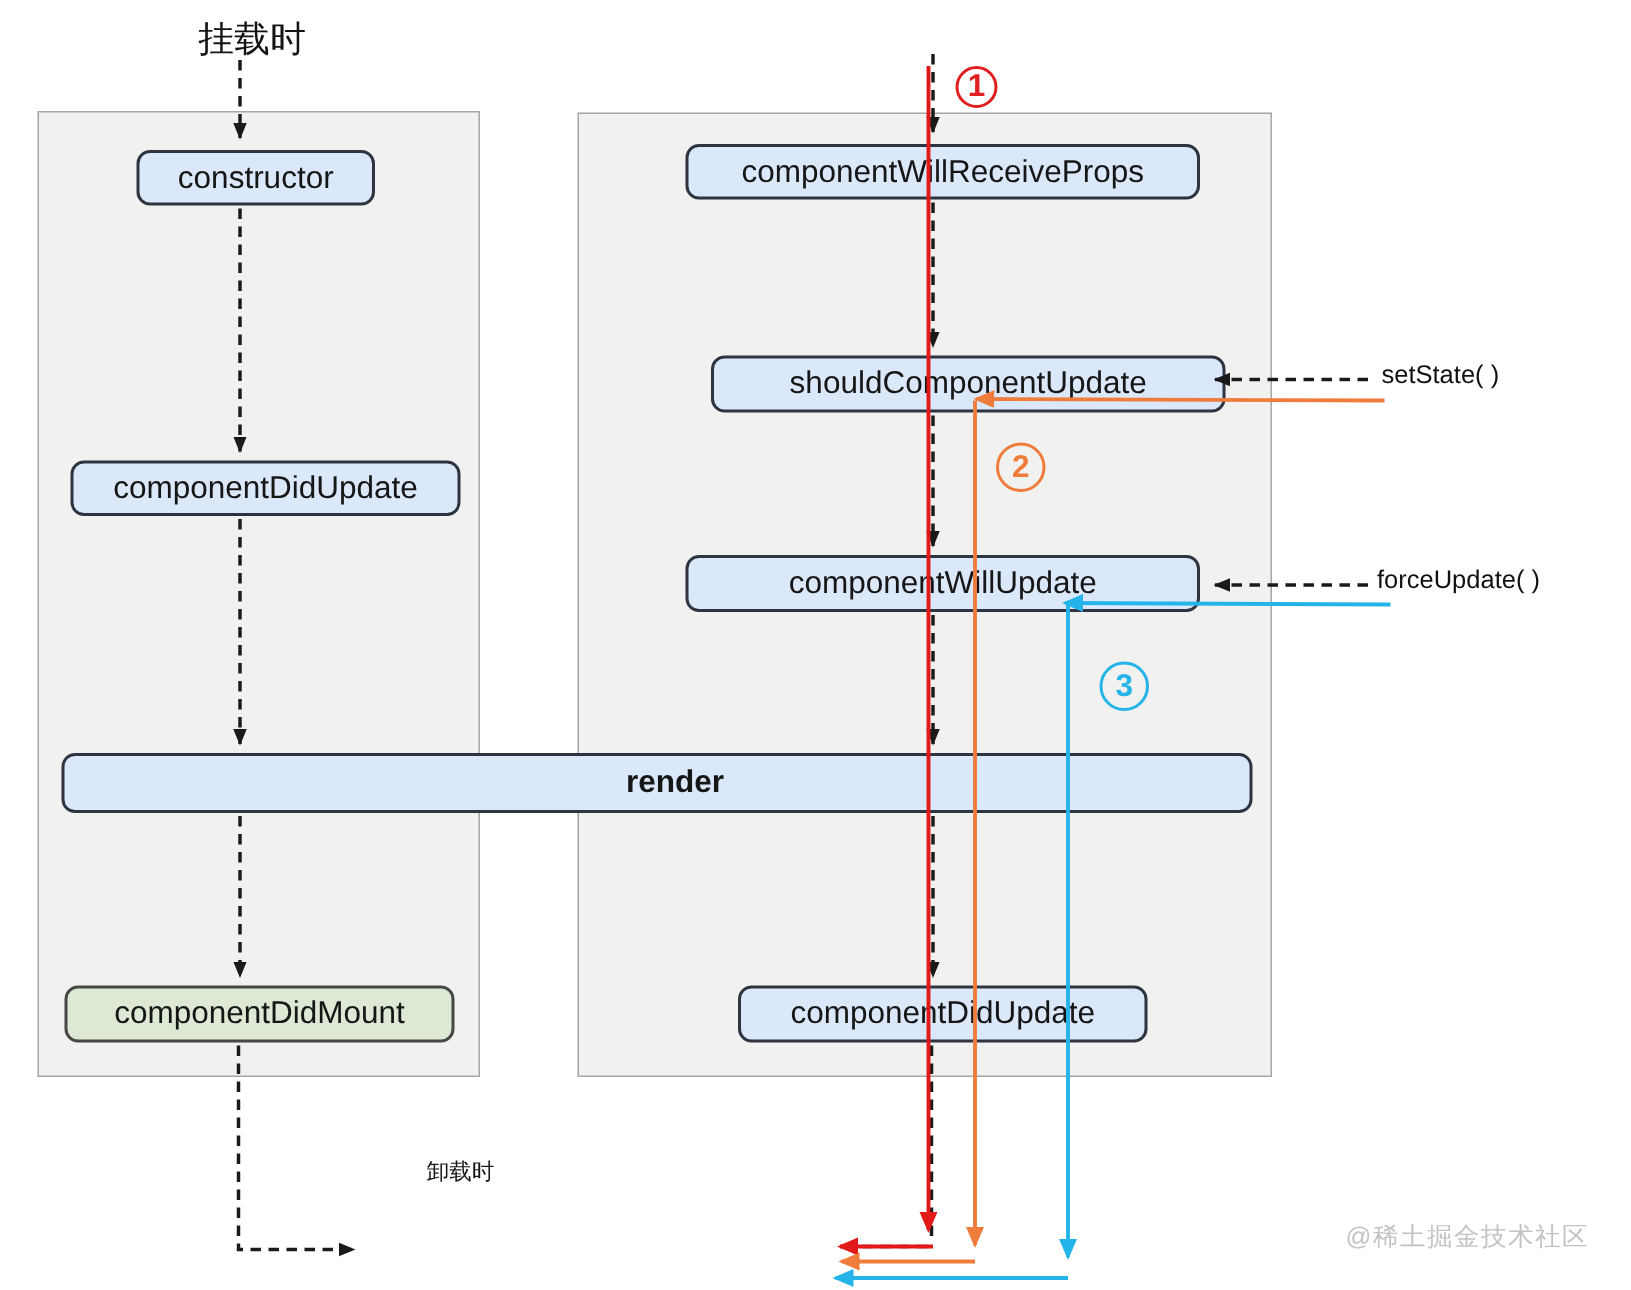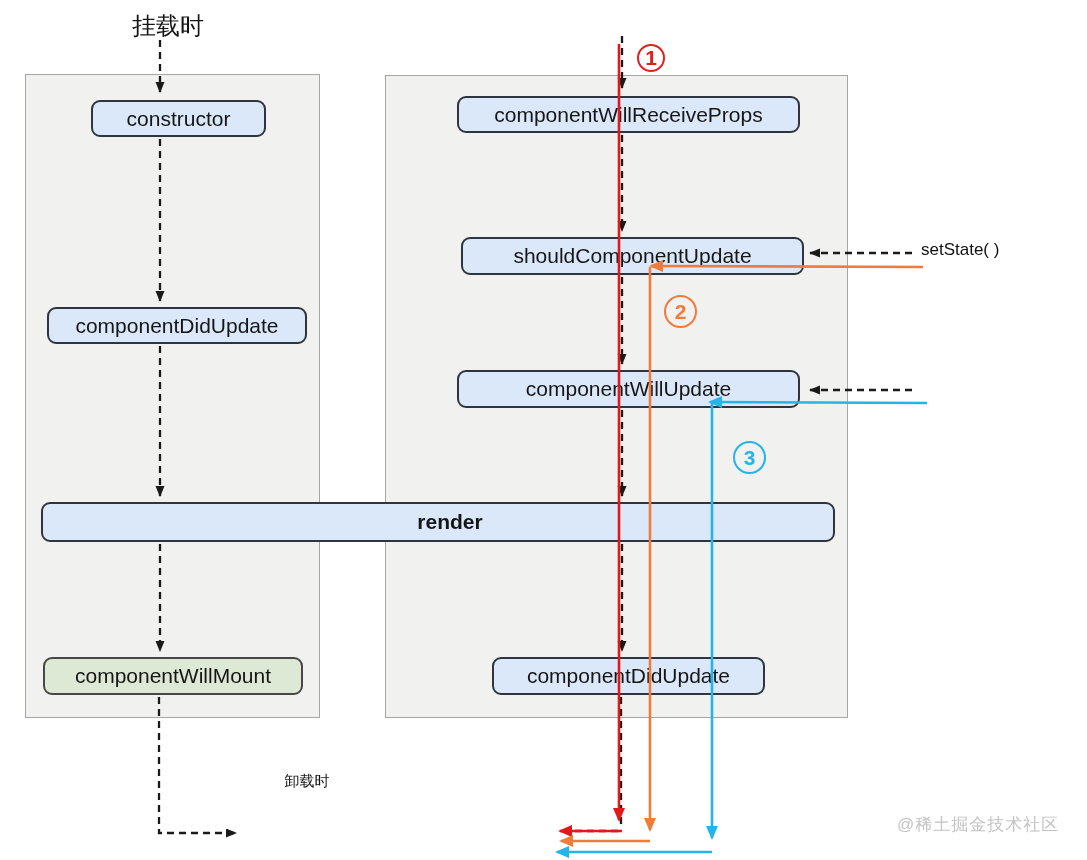--- a/index.html
+++ b/index.html
@@ -39,33 +39,34 @@
 <body>
 
 <div class="canvas">
 
   <div class="panel" style="left:25px;top:74px;width:295px;height:644px;"></div>
   <div class="panel" style="left:385px;top:75px;width:463px;height:643px;"></div>
 
   <div class="title" style="left:98px;top:10px;width:140px;">挂载时</div>
   <div class="title" style="left:252px;top:772px;width:110px;font-size:15px;">卸载时</div>
 
-  <div class="node" style="left:91px;top:100px;width:175px;height:37px;">constructor</div>
+  <div class="node" style="left:91px;top:100px;width:159px;height:37px;">constructor</div>
   <div class="node" style="left:47px;top:307px;width:260px;height:37px;">componentDidUpdate</div>
-  <div class="node green" style="left:43px;top:657px;width:260px;height:38px;">componentWillMount</div>
+  <div class="node green" style="left:43px;top:657px;width:260px;height:38px;">componentDidMount</div>
 
   <div class="node" style="left:457px;top:96px;width:343px;height:37px;">componentWillReceiveProps</div>
-  <div class="node" style="left:461px;top:237px;width:343px;height:38px;text-align:right;">shouldComponentUpdate</div>
+  <div class="node" style="left:474px;top:237px;width:343px;height:38px;text-align:right;">shouldComponentUpdate</div>
   <div class="node" style="left:457px;top:370px;width:343px;height:38px;">componentWillUpdate</div>
   <div class="node" style="left:492px;top:657px;width:273px;height:38px;">componentDidUpdate</div>
 
   <div class="node renderbar" style="left:41px;top:502px;width:794px;height:40px;">render</div>
 
 
   <div class="sidelabel" style="left:921px;top:240px;">setState( )</div>
+  <div class="sidelabel" style="left:918px;top:377px;">forceUpdate( )</div>
 
   <div class="stepcircle step1" style="left:637px;top:44px;">1</div>
   <div class="stepcircle step2" style="left:664px;top:295px;">2</div>
   <div class="stepcircle step3" style="left:733px;top:441px;">3</div>
 
   <div class="watermark" style="left:897px;top:813px;">@稀土掘金技术社区</div>
 
   <svg class="overlay" width="1087" height="860" viewBox="0 0 1087 860">
     <defs>
       <marker id="ab" markerUnits="userSpaceOnUse" markerWidth="12" markerHeight="10" refX="10" refY="4.5" orient="auto">

